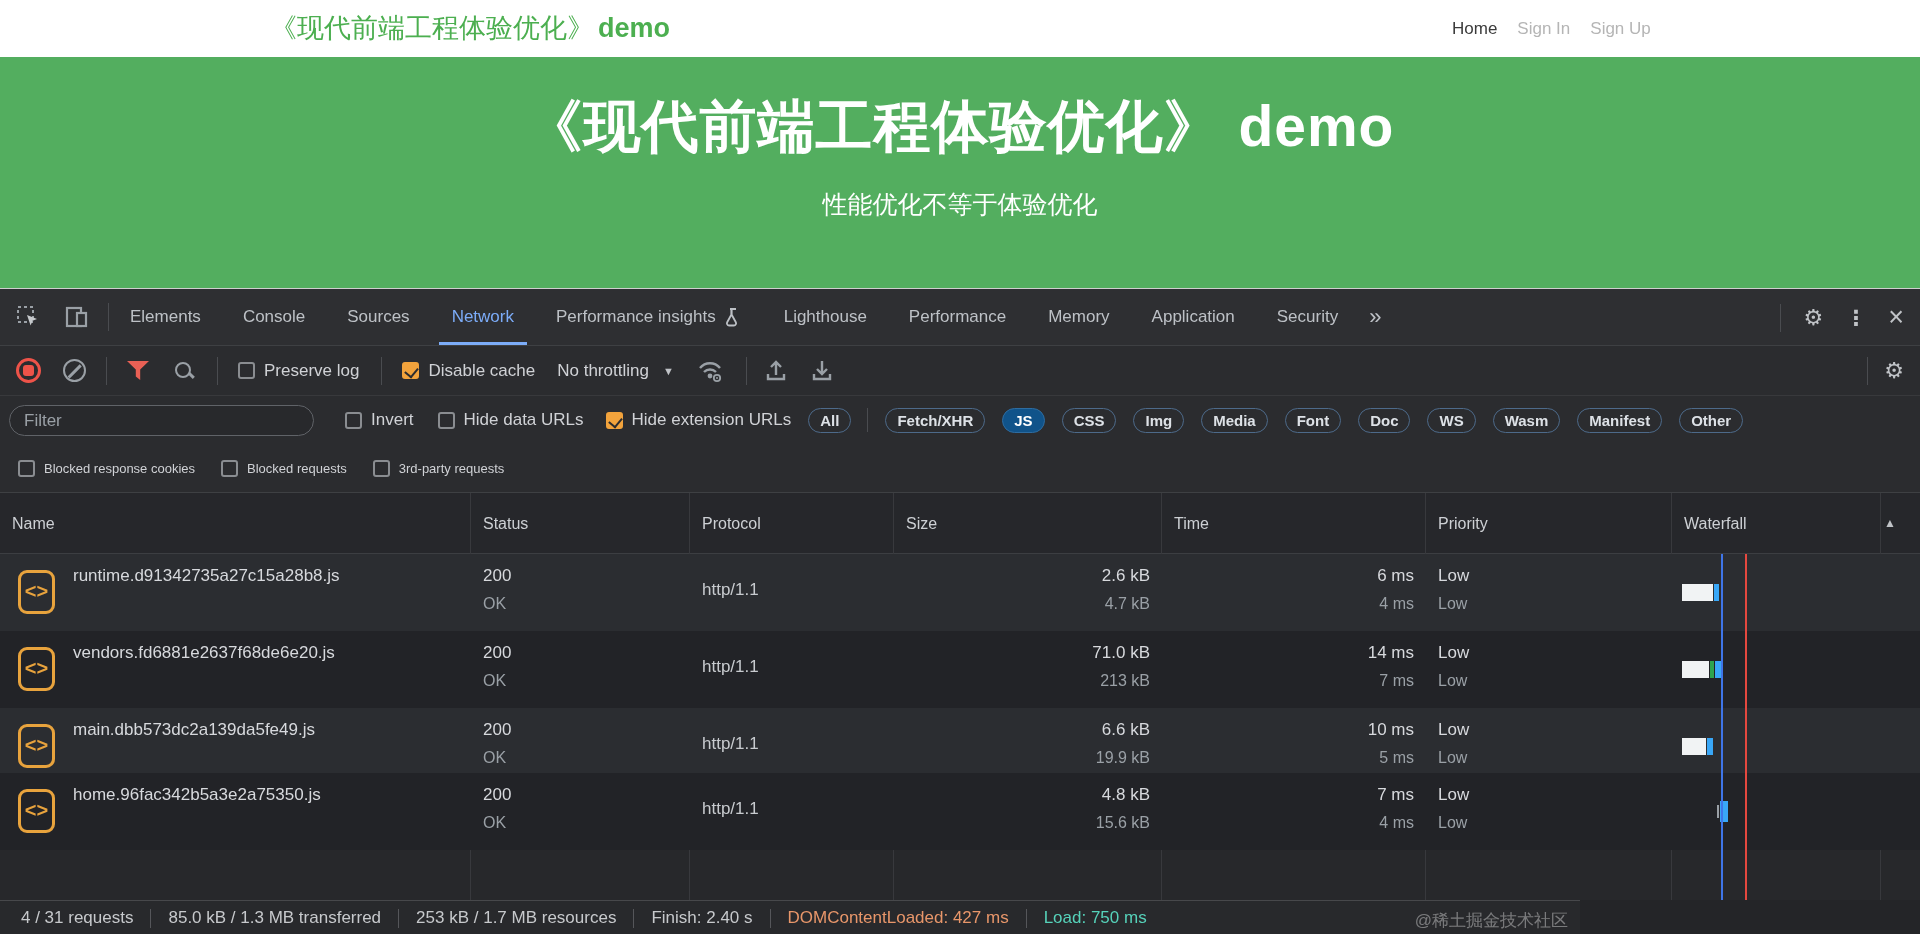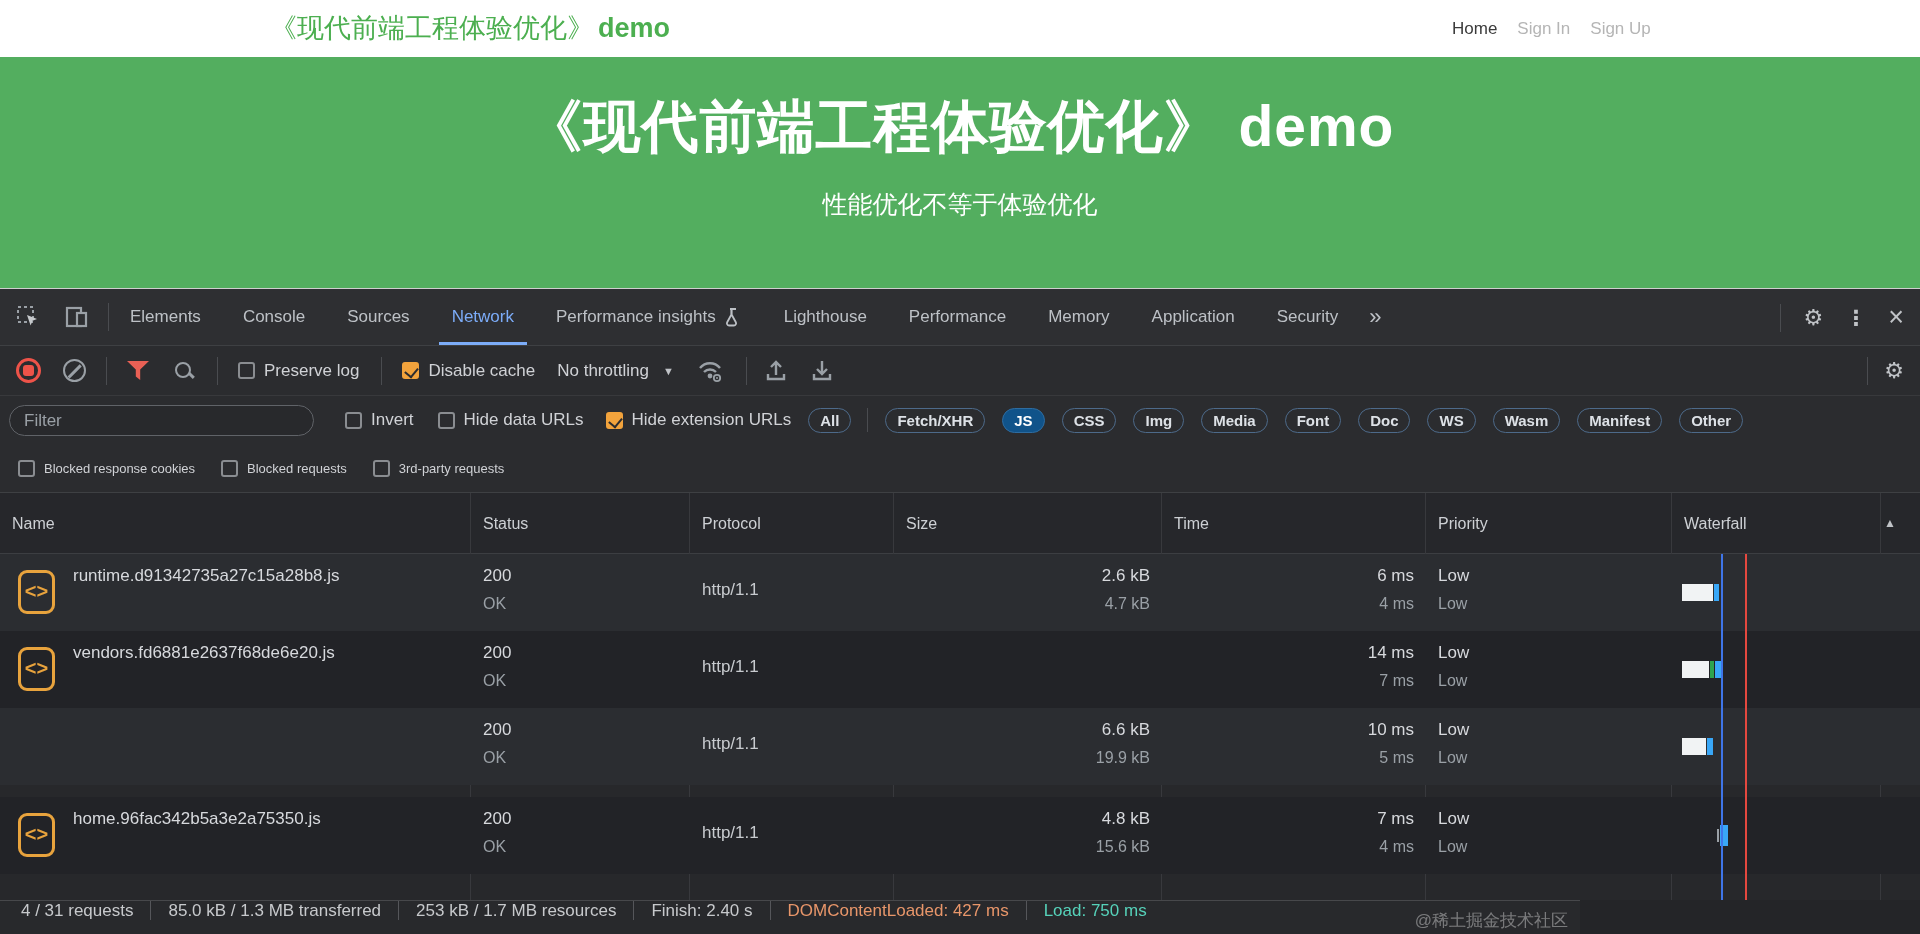--- a/index.html
+++ b/index.html
@@ -107,21 +107,21 @@
     justify-content:center; letter-spacing:0; }
   .jsicon::after { content:"<>"; margin-top:-2px; }
   .req-name { position:absolute; left:73px; top:12px; color:#d7d9dd; white-space:nowrap; }
   .wf-seg { position:absolute; top:30px; height:17px; }
   .marker { position:absolute; top:61px; width:2px; height:346px; }
   .marker.blue { left:1721px; background:#3f75e8; }
   .marker.red { left:1745px; background:#e5483f; }
 
   
   .dt-summary { position:absolute; left:0; top:611px; width:1580px; height:35px; background:#28292c;
-    border-top:1px solid #47484b; display:flex; font-size:17px; color:#c7c9cc; }
+    border-top:1px solid #47484b; display:flex; align-items:center; font-size:17px; color:#c7c9cc; }
   .sum-item { white-space:nowrap; }
   .sum-div { width:1px; height:19px; background:#55565a; margin:0 17px; }
   .watermark { position:absolute; right:12px; top:8px; color:rgba(255,255,255,0.38); font-size:17px; }
 </style>
 </head>
 <body>
 
 <div class="page">
 
   <header class="site-header">
@@ -337,36 +337,44 @@
           <span class="jsicon"></span>
           <span class="req-name">vendors.fd6881e2637f68de6e20.js</span>
         </div>
         <div class="cell" style="left:471px;width:219px;">
           <span class="line1">200</span>
           <span class="line2">OK</span>
         </div>
         <div class="cell" style="left:690px;width:204px;">
           <span class="mid">http/1.1</span>
         </div>
+        <div class="cell" style="left:894px;width:268px;">
+          <span class="line1 r">71.0 kB</span>
+          <span class="line2 r">213 kB</span>
+        </div>
         <div class="cell" style="left:1162px;width:264px;">
           <span class="line1 r">14 ms</span>
           <span class="line2 r">7 ms</span>
         </div>
         <div class="cell" style="left:1426px;width:246px;">
           <span class="line1">Low</span>
           <span class="line2">Low</span>
         </div>
         <div class="cell" style="left:1672px;width:248px;">
           <span class="wf-seg" style="left:10px;width:27px;background:#f1f3f4;"></span>
           <span class="wf-seg" style="left:38px;width:4px;background:#2ea44f;"></span>
           <span class="wf-seg" style="left:43px;width:6px;background:#39a7f7;"></span>
         </div>
       </div>
 
       <div class="trow light" style="top:215px;">
+        <div class="cell" style="left:0;width:471px;">
+          <span class="jsicon"></span>
+          <span class="req-name">main.dbb573dc2a139da5fe49.js</span>
+        </div>
         <div class="cell" style="left:471px;width:219px;">
           <span class="line1">200</span>
           <span class="line2">OK</span>
         </div>
         <div class="cell" style="left:690px;width:204px;">
           <span class="mid">http/1.1</span>
         </div>
         <div class="cell" style="left:894px;width:268px;">
           <span class="line1 r">6.6 kB</span>
           <span class="line2 r">19.9 kB</span>
@@ -378,21 +386,21 @@
         <div class="cell" style="left:1426px;width:246px;">
           <span class="line1">Low</span>
           <span class="line2">Low</span>
         </div>
         <div class="cell" style="left:1672px;width:248px;">
           <span class="wf-seg" style="left:10px;width:24px;background:#f1f3f4;"></span>
           <span class="wf-seg" style="left:35px;width:6px;background:#39a7f7;"></span>
         </div>
       </div>
 
-      <div class="trow dark" style="top:304px;">
+      <div class="trow dark" style="top:280px;">
         <div class="cell" style="left:0;width:471px;">
           <span class="jsicon"></span>
           <span class="req-name">home.96fac342b5a3e2a75350.js</span>
         </div>
         <div class="cell" style="left:471px;width:219px;">
           <span class="line1">200</span>
           <span class="line2">OK</span>
         </div>
         <div class="cell" style="left:690px;width:204px;">
           <span class="mid">http/1.1</span>

